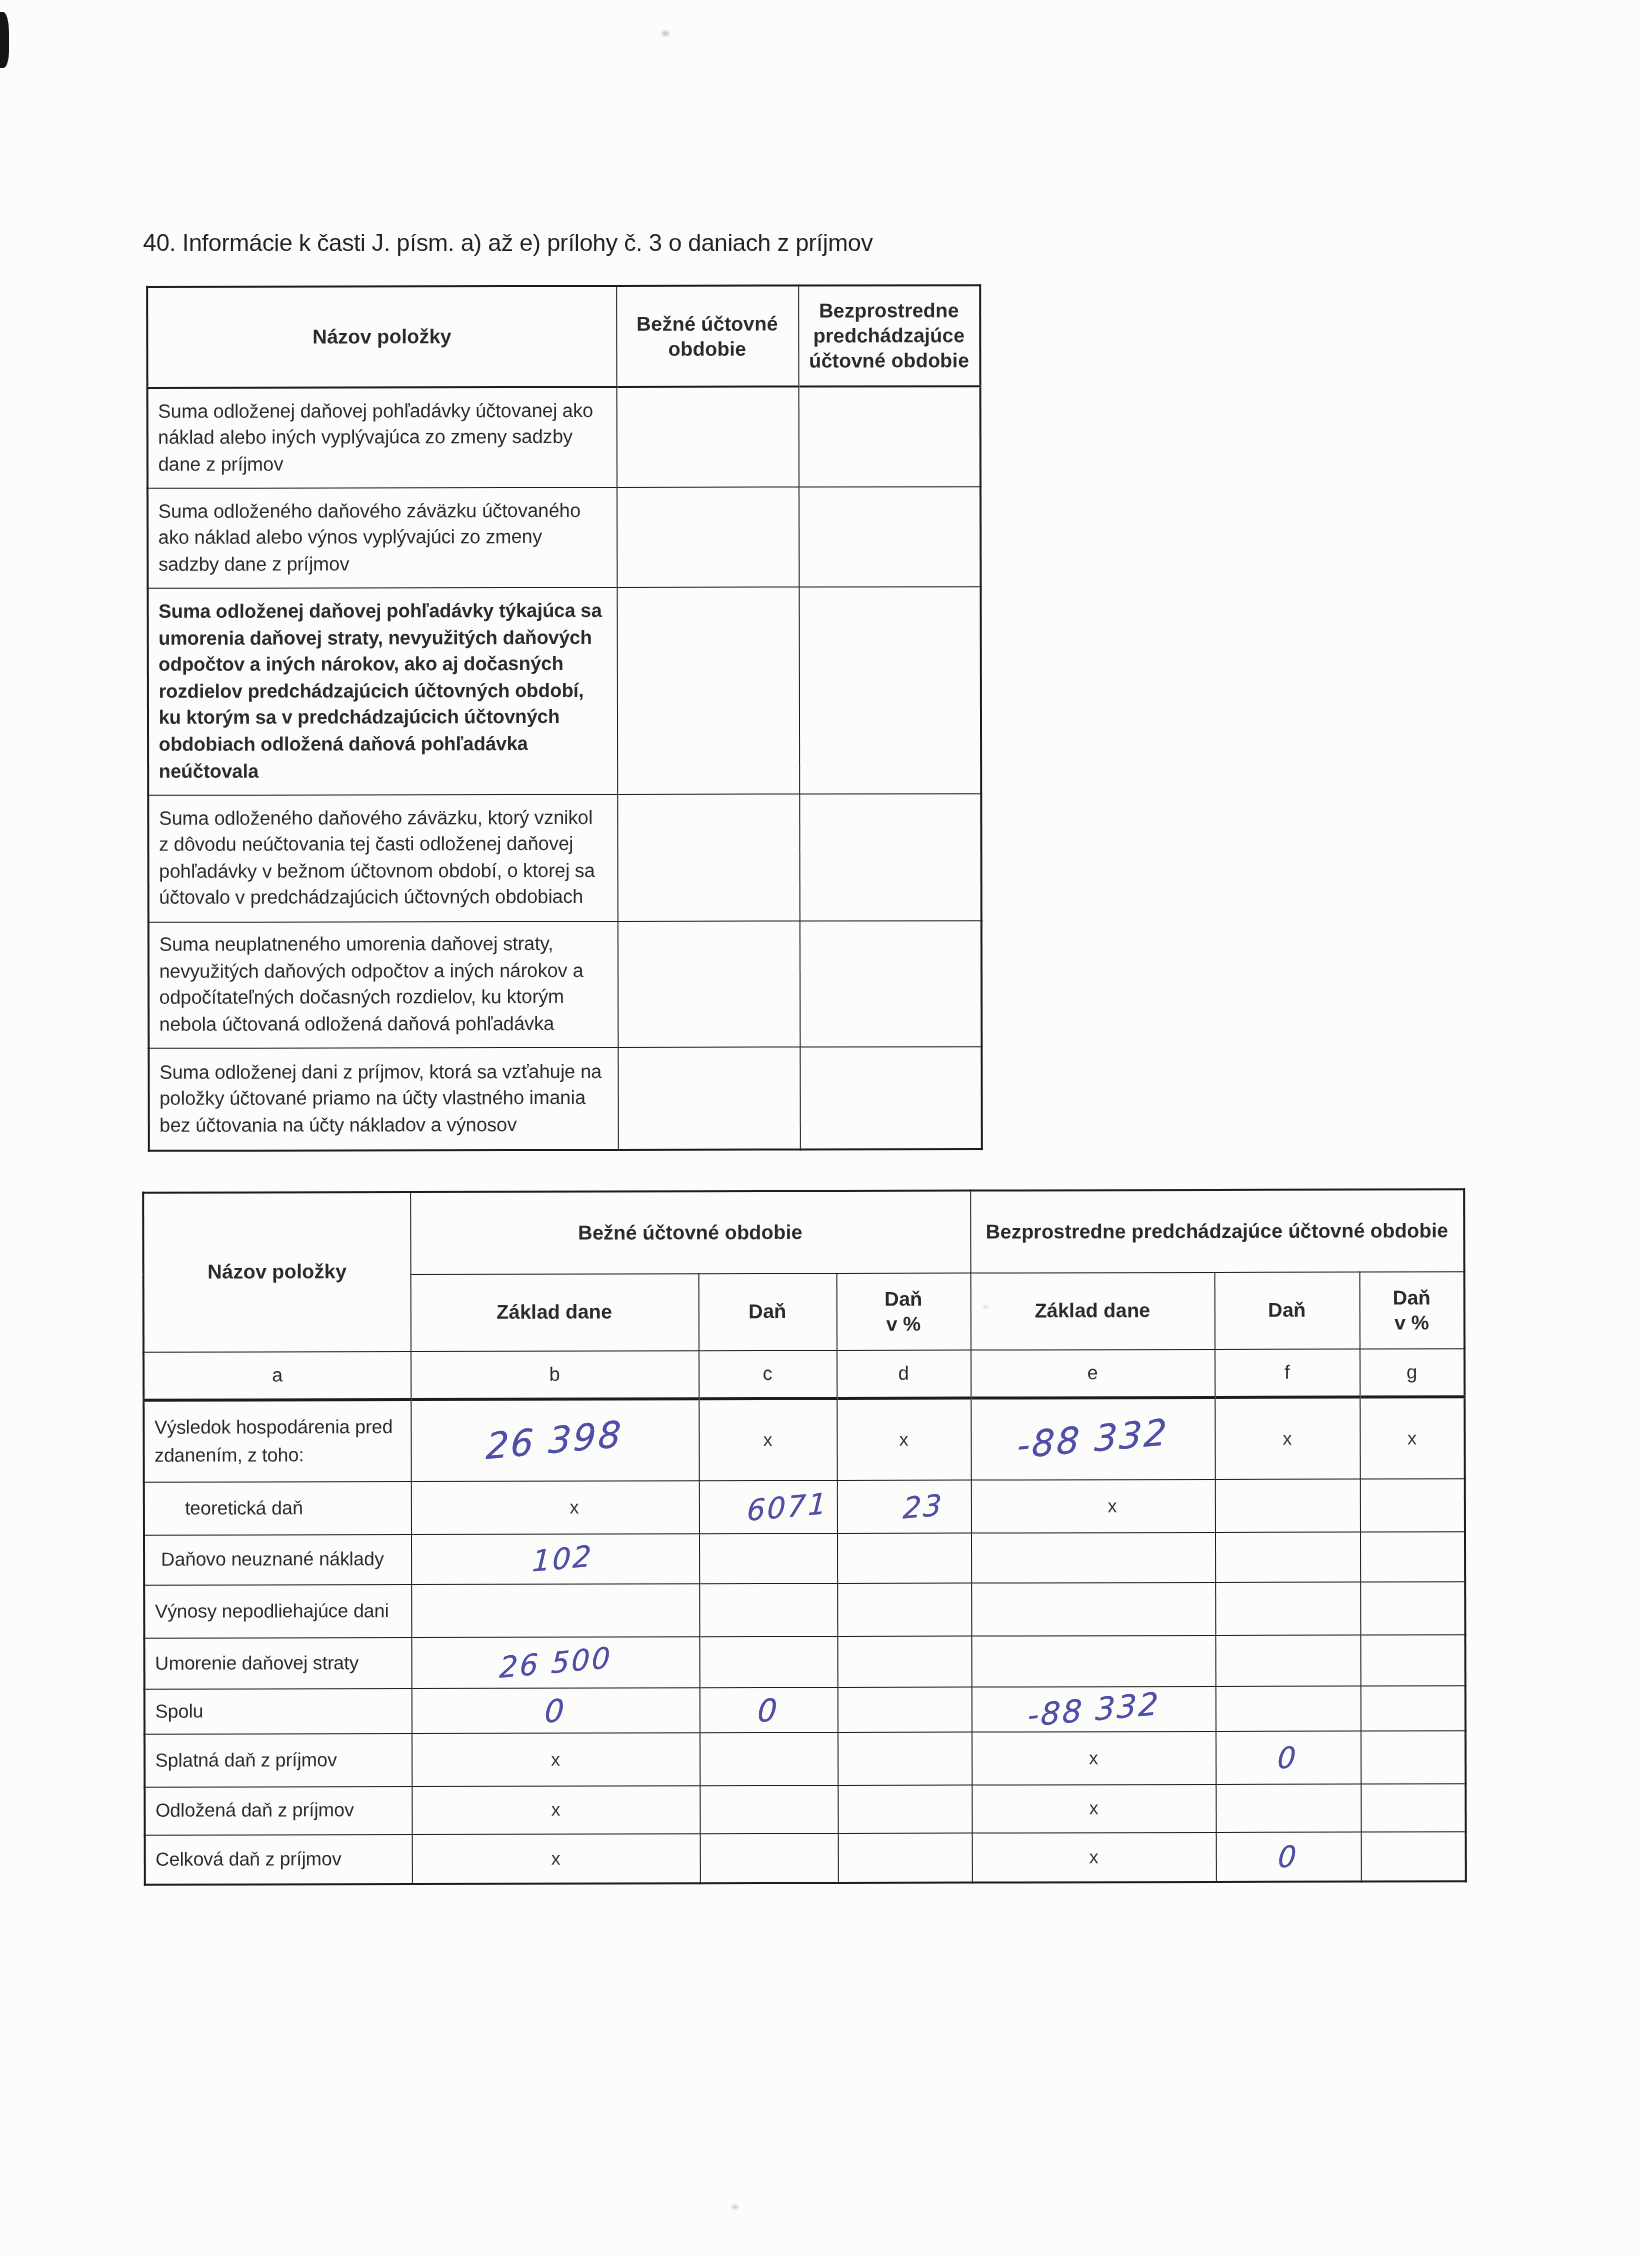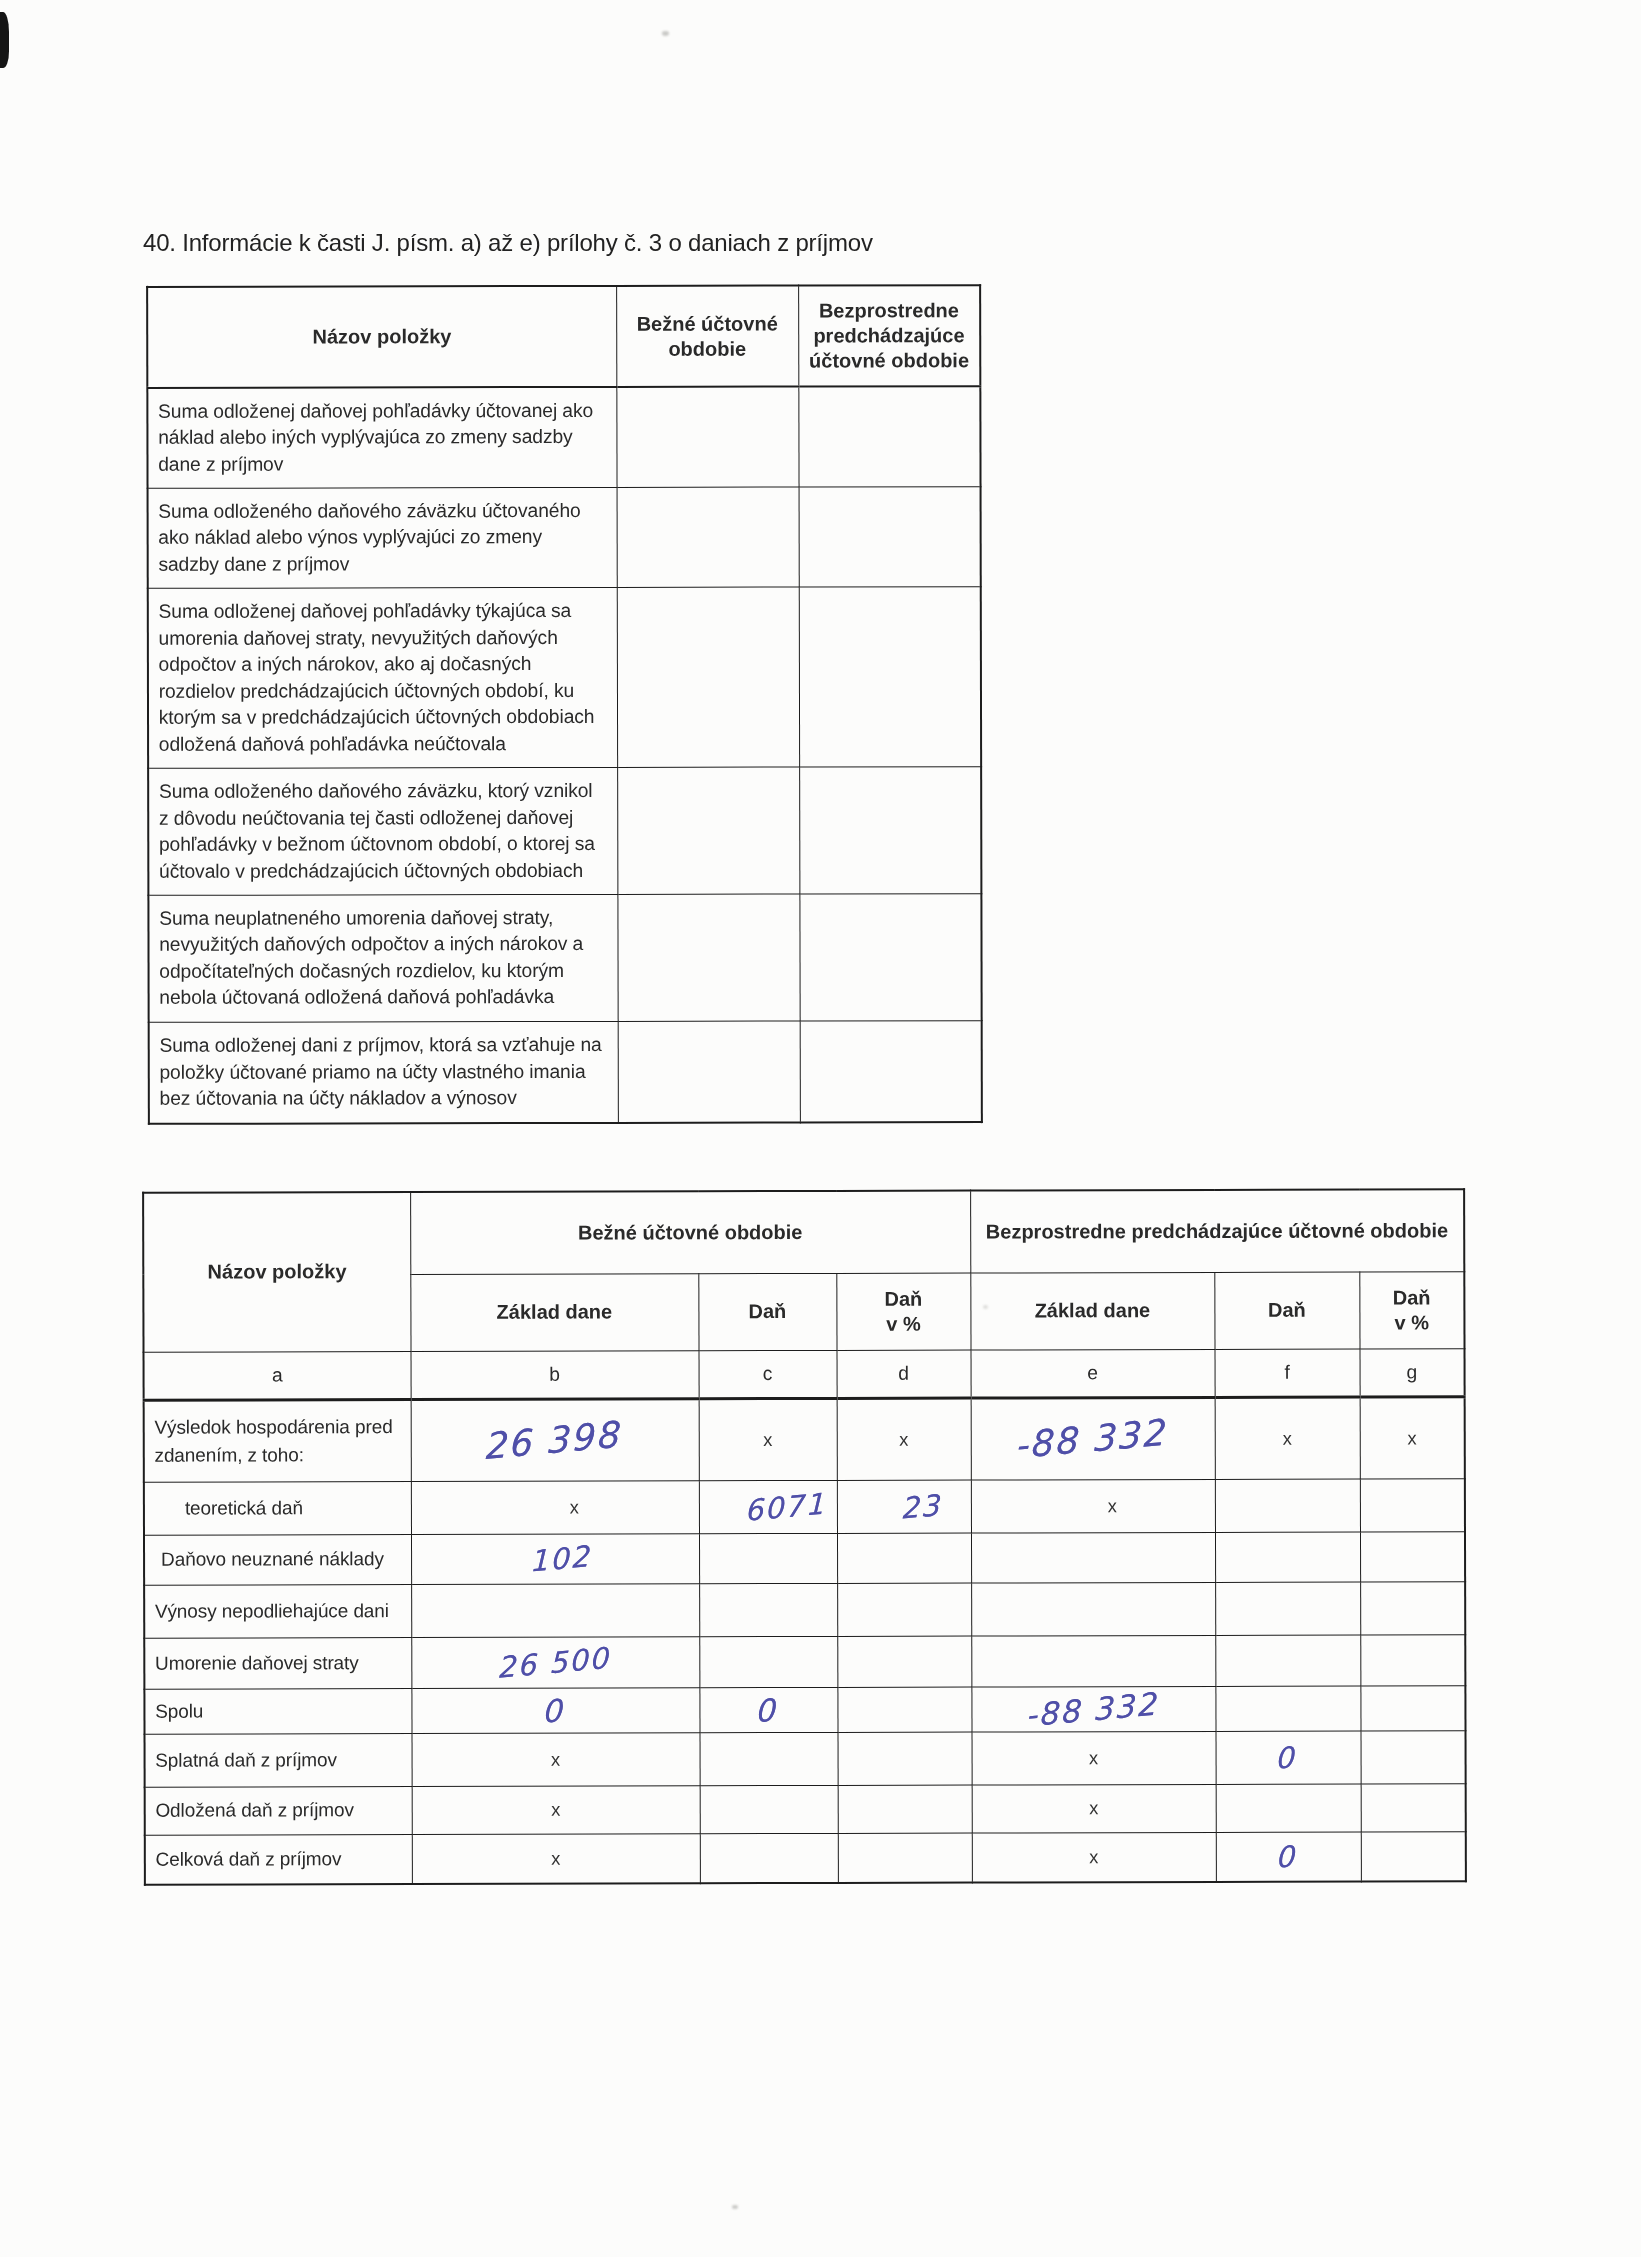--- a/index.html
+++ b/index.html
@@ -45,21 +45,21 @@
   .t40 thead th{
     height:101px;font-size:20px;font-weight:bold;text-align:center;
     padding:3.9px 9.7px;line-height:25px;border-bottom:2.9px solid var(--line);
   }
   .t40 tbody td.label{
     font-size:19.3px;font-weight:normal;text-align:left;
     padding:9.7px 13.5px 9.7px 9.7px;line-height:26.6px;letter-spacing:-0.1px;
   }
   .t40 tbody tr:nth-child(1) td{height:90px;}
   .t40 tbody tr:nth-child(2) td{height:82px;}
-  .t40 tbody tr:nth-child(3) td{height:156px;}
+  .t40 tbody tr:nth-child(3) td{height:156px;font-weight:bold;}
   .t40 tbody tr:nth-child(4) td{height:104px;}
   .t40 tbody tr:nth-child(5) td{height:104px;}
   .t40 tbody tr:nth-child(6) td{height:102px;}
 
   
   .t41{position:absolute;left:143px;top:1190px;width:1322px;transform:rotate(-0.15deg);}
   .t41{border:2.4px solid var(--line);}
   .t41 thead th{
     font-size:20px;font-weight:bold;text-align:center;
     padding:1.9px 5.8px;line-height:25px;white-space:pre-line;

